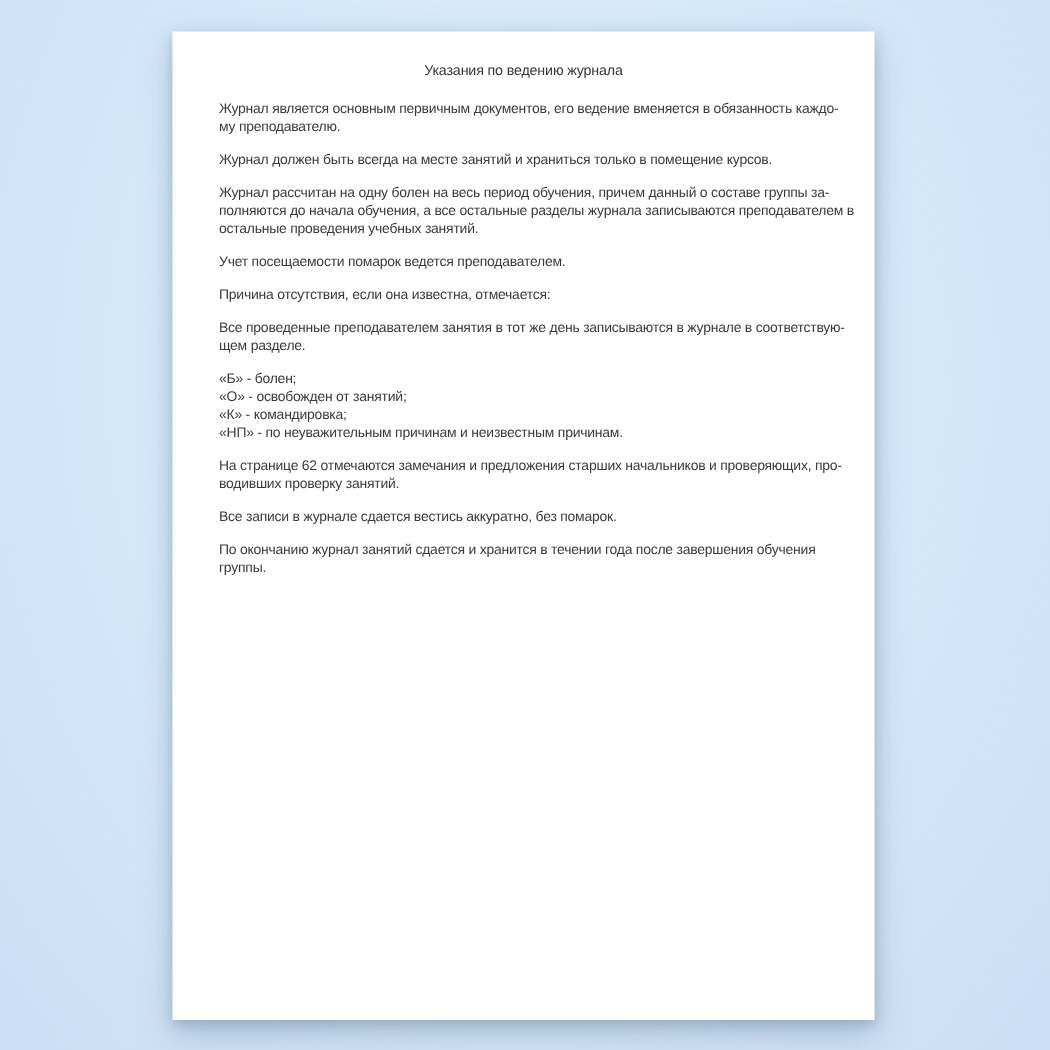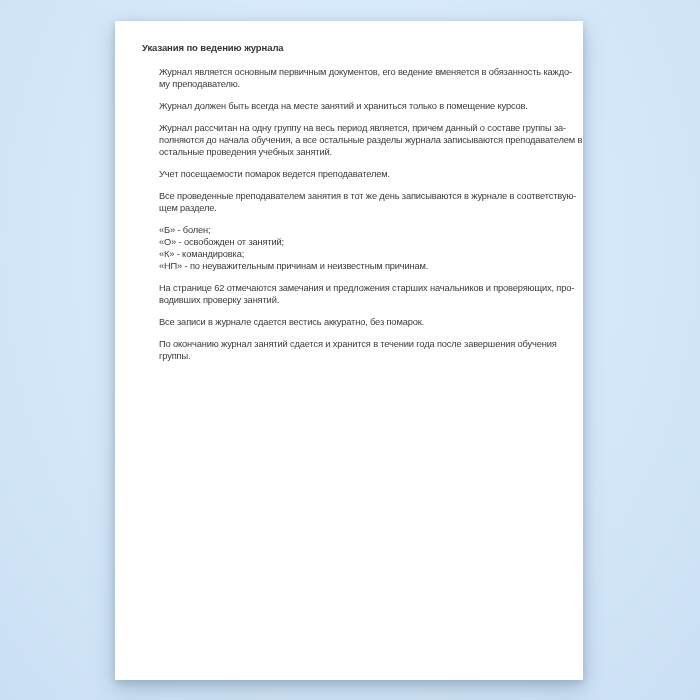--- a/index.html
+++ b/index.html
@@ -27,28 +27,29 @@
     box-sizing: border-box;
     background: #ffffff;
     padding: 21px 27px;
     box-shadow: 0 3px 8px rgba(100, 125, 150, 0.35),
                 0 9px 22px rgba(100, 125, 150, 0.35);
     overflow: hidden;
   }
   .doc-title {
     font-size: 9.5px;
     line-height: 12px;
-    font-weight: bold;
+    font-weight: normal;
+    text-align: center;
     color: #363636;
     margin: 0 0 12px 0;
     letter-spacing: -0.1px;
     white-space: nowrap;
   }
   .para {
-    margin: 0 0 10px 17px;
+    margin: 0 0 10px 4px;
   }
   .line {
     font-size: 9.3px;
     line-height: 12px;
     color: #3a3a3a;
     letter-spacing: -0.15px;
     white-space: nowrap;
   }
 </style>
 </head>
@@ -62,29 +63,32 @@
     <div class="para">
       <div class="line">Журнал является основным первичным документов, его ведение вменяется в обязанность каждо-</div>
       <div class="line">му преподавателю.</div>
     </div>
 
     <div class="para">
       <div class="line">Журнал должен быть всегда на месте занятий и храниться только в помещение курсов.</div>
     </div>
 
     <div class="para">
-      <div class="line">Журнал рассчитан на одну группу на весь период является, причем данный о составе группы за-</div>
+      <div class="line">Журнал рассчитан на одну болен на весь период обучения, причем данный о составе группы за-</div>
       <div class="line">полняются до начала обучения, а все остальные разделы журнала записываются преподавателем в</div>
       <div class="line">остальные проведения учебных занятий.</div>
     </div>
 
     <div class="para">
       <div class="line">Учет посещаемости помарок ведется преподавателем.</div>
     </div>
 
+    <div class="para">
+      <div class="line">Причина отсутствия, если она известна, отмечается:</div>
+    </div>
 
     <div class="para">
       <div class="line">Все проведенные преподавателем занятия в тот же день записываются в журнале в соответствую-</div>
       <div class="line">щем разделе.</div>
     </div>
 
     <div class="para">
       <div class="line">«Б» - болен;</div>
       <div class="line">«О» - освобожден от занятий;</div>
       <div class="line">«К» - командировка;</div>

